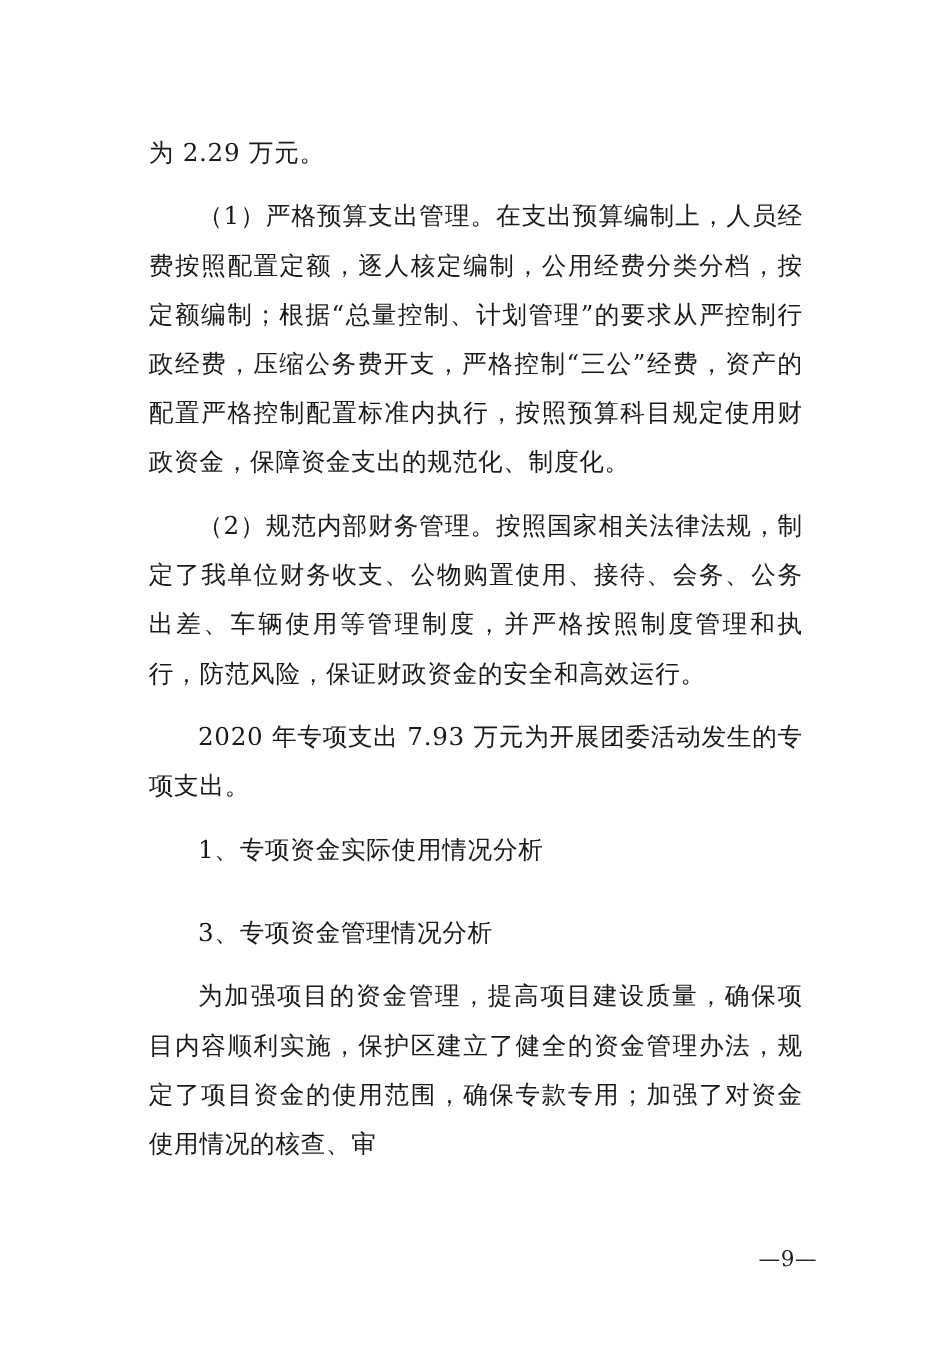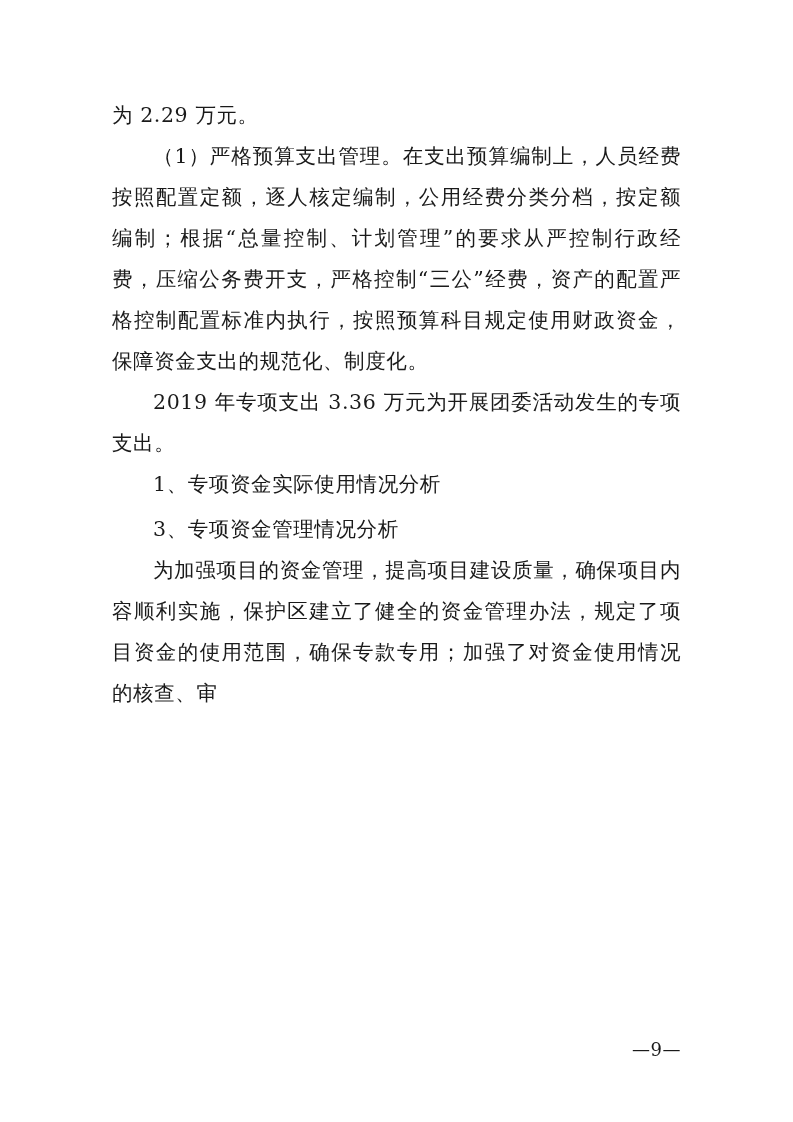--- a/index.html
+++ b/index.html
@@ -25,21 +25,21 @@
     padding: 95px 112px 60px 112px;
   }
   .doc-body {
     font-size: 20.5px;
     line-height: 41px;
     letter-spacing: 0.6px;
     text-align: justify;
     text-justify: inter-ideograph;
   }
   .para {
-    margin: 0;
+    margin: 12px;
     padding: 0;
   }
   .indent-2 {
     text-indent: 2em;
   }
   .indent-0 {
     text-indent: 0;
   }
   .gap-small {
     height: 4px;
@@ -54,20 +54,21 @@
     letter-spacing: 0.5px;
   }
 </style>
 </head>
 <body>
 
 <div class="page">
   <div class="doc-body">
     <p class="para indent-0">为 2.29 万元。</p>
     <p class="para indent-2">（1）严格预算支出管理。在支出预算编制上，人员经费按照配置定额，逐人核定编制，公用经费分类分档，按定额编制；根据“总量控制、计划管理”的要求从严控制行政经费，压缩公务费开支，严格控制“三公”经费，资产的配置严格控制配置标准内执行，按照预算科目规定使用财政资金，保障资金支出的规范化、制度化。</p>
-    <p class="para indent-2">2019 年专项支出 3.36 万元为开展团委活动发生的专项支出。</p>
+    <p class="para indent-2">（2）规范内部财务管理。按照国家相关法律法规，制定了我单位财务收支、公物购置使用、接待、会务、公务出差、车辆使用等管理制度，并严格按照制度管理和执行，防范风险，保证财政资金的安全和高效运行。</p>
+    <p class="para indent-2">2020 年专项支出 7.93 万元为开展团委活动发生的专项支出。</p>
     <p class="para indent-2">1、专项资金实际使用情况分析</p>
     <div class="gap-small"></div>
     <p class="para indent-2">3、专项资金管理情况分析</p>
     <p class="para indent-2">为加强项目的资金管理，提高项目建设质量，确保项目内容顺利实施，保护区建立了健全的资金管理办法，规定了项目资金的使用范围，确保专款专用；加强了对资金使用情况的核查、审</p>
   </div>
   <div class="page-number">—9—</div>
 </div>
 
 </body></html>

